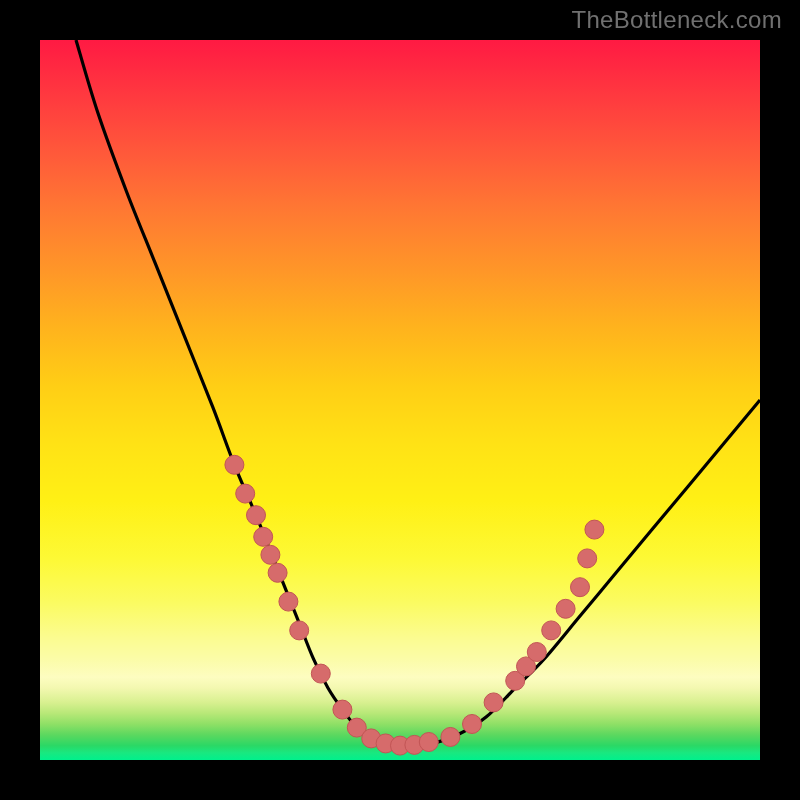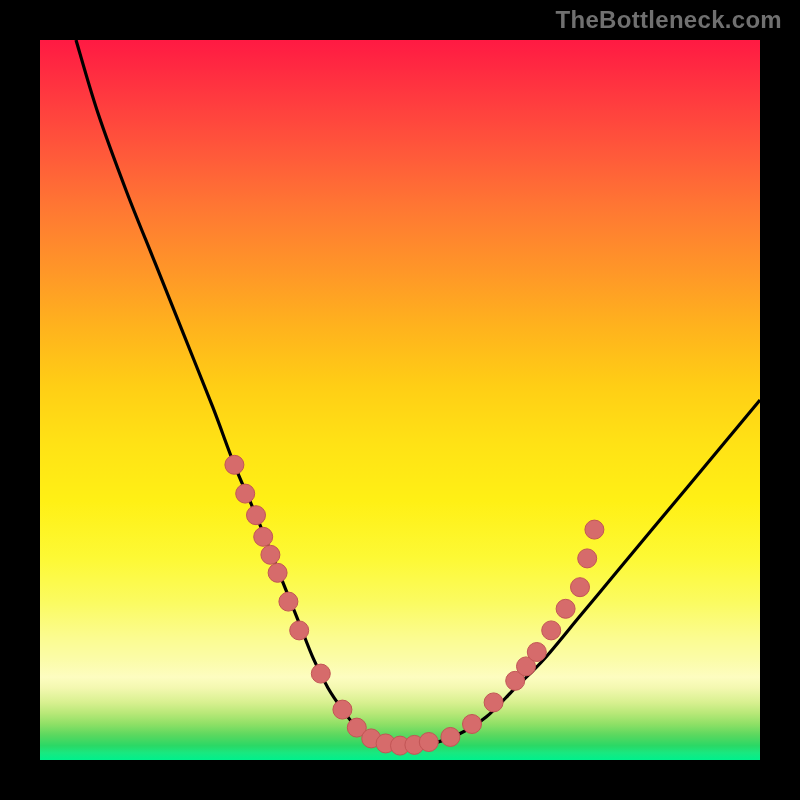--- a/index.html
+++ b/index.html
@@ -49,21 +49,21 @@
       #19e880 99%,
       #00f08c 100%
     );
   }
   .watermark {
     position: absolute;
     top: 6px;
     right: 18px;
     color: #707070;
     font-size: 24px;
-    font-weight: 700;
+    font-weight: 400;
     letter-spacing: 0.3px;
     user-select: none;
   }
   svg.curve {
     position: absolute;
     left: 0;
     top: 0;
     width: 720px;
     height: 720px;
     overflow: visible;

